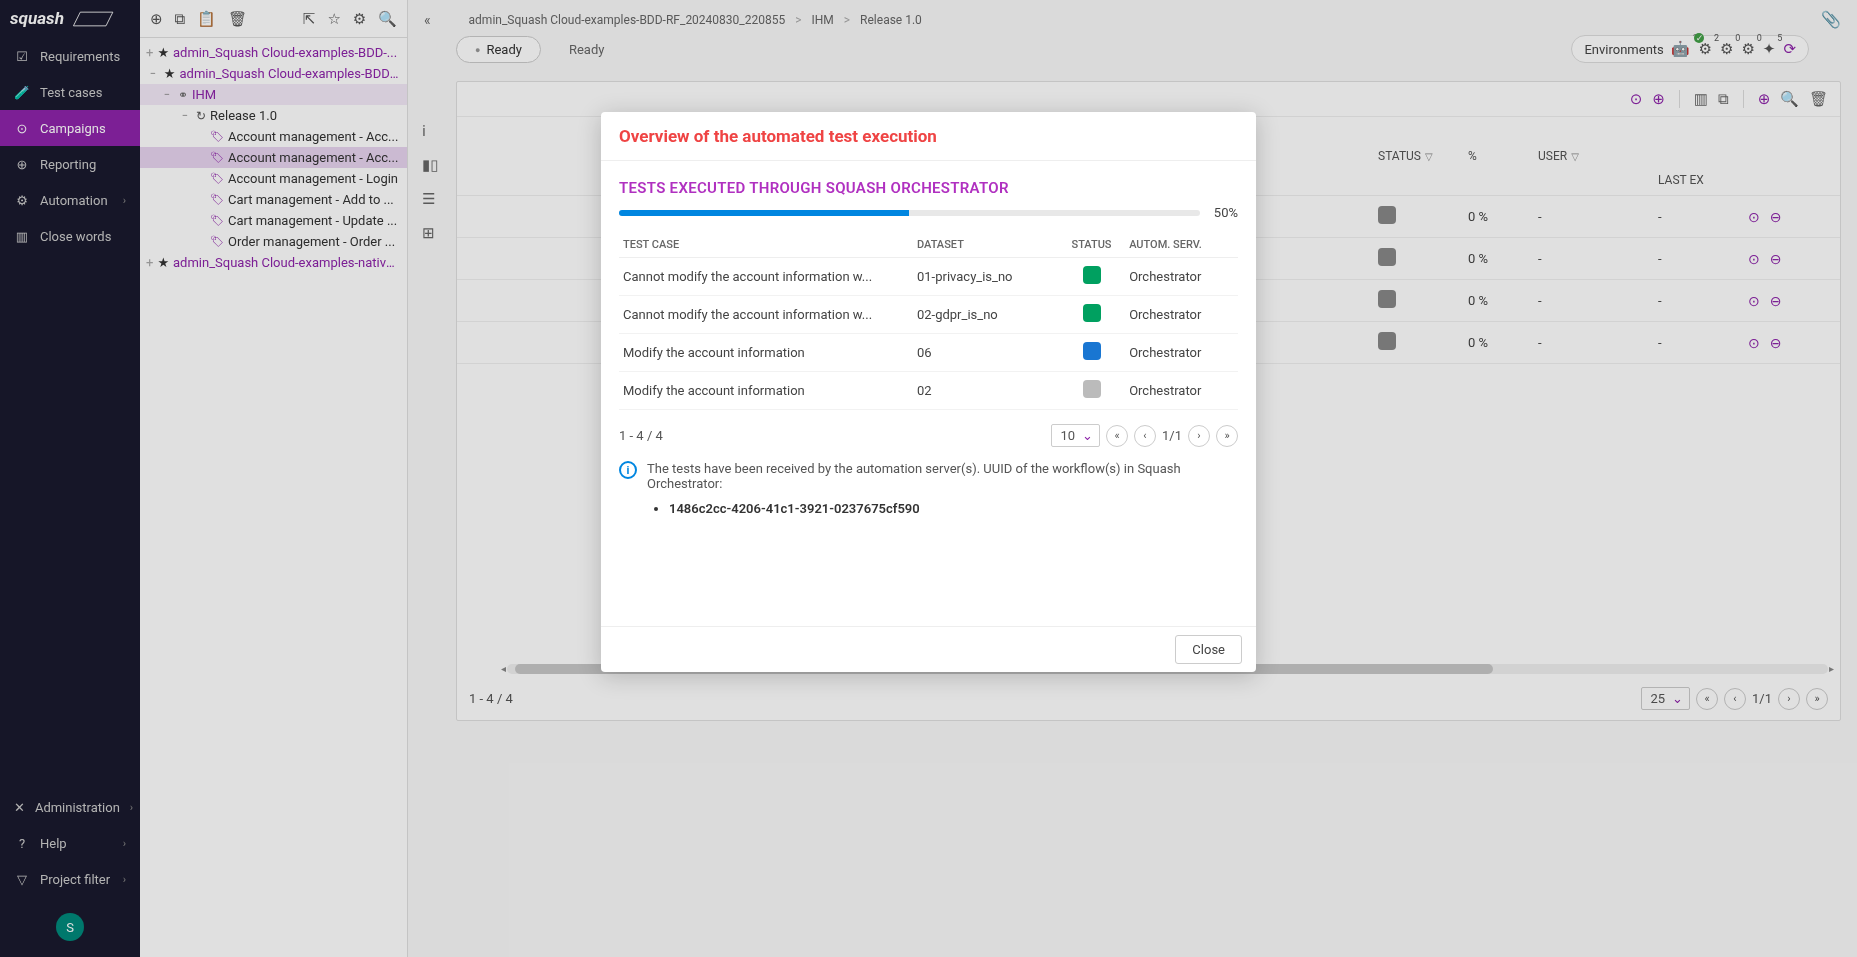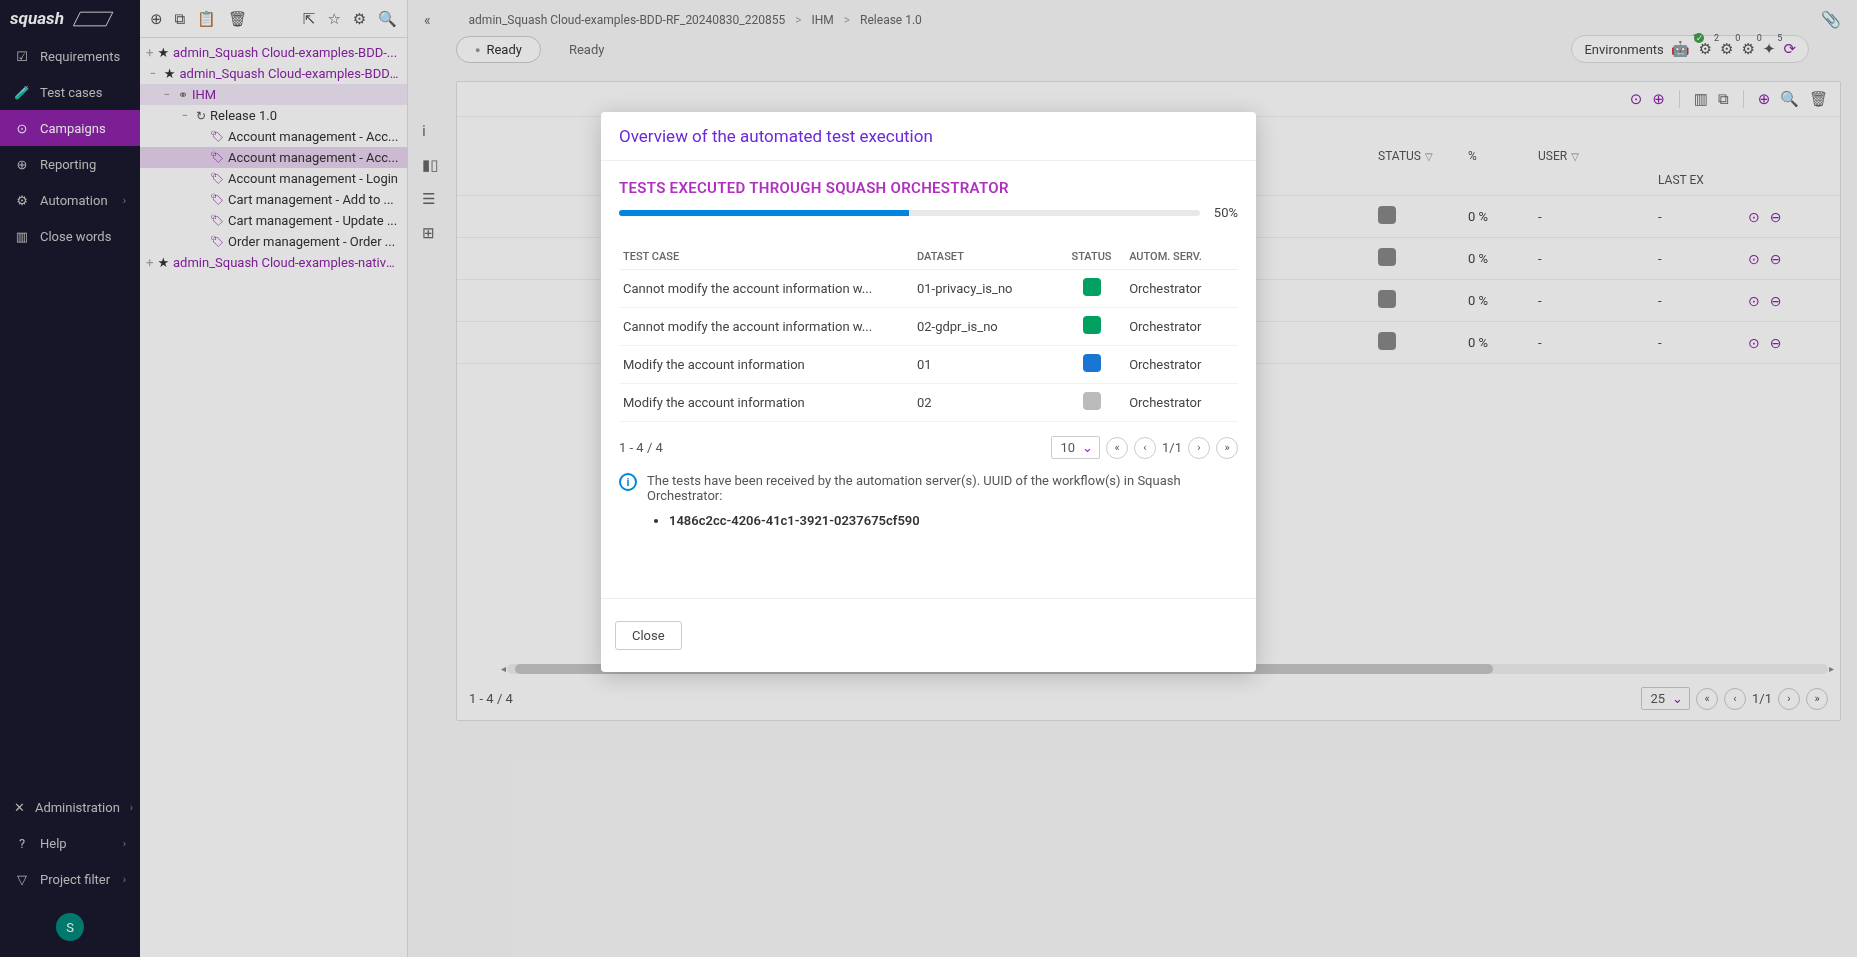--- a/index.html
+++ b/index.html
@@ -92,43 +92,43 @@
 
 .footer-pag { position: absolute; bottom: 10px; left: 12px; right: 12px; display: flex; align-items: center; font-size: 13px; color: #555; }
 .pag-ctrls { margin-left: auto; display: flex; align-items: center; gap: 6px; }
 .pag-select { border: 1px solid #ccc; border-radius: 2px; padding: 3px 24px 3px 8px; font-size: 13px; position: relative; }
 .pag-select::after { content: "⌄"; position: absolute; right: 6px; color: #8e24aa; }
 .pg-btn { width: 22px; height: 22px; border: 1px solid #ccc; border-radius: 50%; display: flex; align-items: center; justify-content: center; font-size: 11px; color: #555; cursor: pointer; }
 
 
 .overlay { position: absolute; inset: 0; background: rgba(0,0,0,0.12); display: flex; align-items: flex-start; justify-content: center; padding-top: 112px; }
 .modal { width: 655px; background: #fff; border-radius: 4px; box-shadow: 0 4px 24px rgba(0,0,0,0.2); display: flex; flex-direction: column; min-height: 560px; }
-.modal-header { padding: 14px 18px; border-bottom: 1px solid #eee; font-size: 17px; color: #6d28d9; font-weight: 400; }
+.modal-header { padding: 14px 18px; border-bottom: 1px solid #eee; font-size: 17px; color: #ef4444; font-weight: 700; }
 .modal-body { padding: 12px 18px; flex: 1; }
 .section-title { color: #b030c0; font-size: 15px; font-weight: 600; letter-spacing: 0.3px; margin: 6px 0 8px; }
-.progress-row { display: flex; align-items: center; gap: 14px; margin-bottom: 24px; }
+.progress-row { display: flex; align-items: center; gap: 14px; margin-bottom: 12px; }
 .progress-bar { flex: 1; height: 6px; background: #e8e8e8; border-radius: 3px; overflow: hidden; }
 .progress-fill { height: 100%; background: #0086e0; }
 .progress-pct { font-size: 13px; color: #444; }
 .m-table { width: 100%; border-collapse: collapse; }
 .m-table th { text-align: left; font-size: 11px; color: #666; font-weight: 500; padding: 6px 4px; border-bottom: 1px solid #eee; }
 .m-table td { font-size: 13px; color: #444; padding: 8px 4px; border-bottom: 1px solid #f2f2f2; }
 .m-table td.tc { max-width: 210px; overflow: hidden; text-overflow: ellipsis; white-space: nowrap; }
 .st-chip { width: 18px; height: 18px; border-radius: 4px; display: inline-block; }
 .st-green { background: #00a060; }
 .st-blue { background: #1976d2; }
 .st-gray { background: #bbb; }
 .m-pag { display: flex; align-items: center; margin: 14px 0 4px; font-size: 13px; color: #555; }
 .m-pag .pag-ctrls { margin-left: auto; }
 .info-row { display: flex; gap: 10px; margin-top: 14px; align-items: flex-start; }
 .info-icon { width: 18px; height: 18px; border: 2px solid #0086e0; border-radius: 50%; color: #0086e0; display: flex; align-items: center; justify-content: center; font-size: 11px; font-weight: bold; flex-shrink: 0; }
 .info-text { font-size: 13px; color: #555; }
 .uuid-list { margin: 10px 0 0 36px; }
 .uuid-list li { font-size: 13px; font-weight: 600; color: #333; list-style: disc; margin-left: 14px; }
-.modal-footer { padding: 22px 14px; border-top: 1px solid #eee; display: flex; justify-content: flex-start; }
+.modal-footer { padding: 8px 14px; border-top: 1px solid #eee; display: flex; justify-content: flex-end; }
 .close-btn { border: 1px solid #ccc; background: #fff; padding: 6px 16px; border-radius: 3px; font-size: 13px; color: #444; cursor: pointer; }
 </style>
 </head>
 <body>
 
 <div class="sidebar">
   <div class="logo">
     <svg viewBox="0 0 140 28">
         <text x="0" y="20" fill="#fff" font-size="20" font-style="italic" font-weight="bold">squash</text>
         <path d="M82 6 L120 6 L112 22 L74 22 Z" fill="none" stroke="#fff" stroke-width="1"></path>
@@ -397,21 +397,21 @@
               <td>Orchestrator</td>
             </tr>
             <tr>
               <td class="tc">Cannot modify the account information w...</td>
               <td>02-gdpr_is_no</td>
               <td style="text-align:center;"><span class="st-chip st-green"></span></td>
               <td>Orchestrator</td>
             </tr>
             <tr>
               <td class="tc">Modify the account information</td>
-              <td>01</td>
+              <td>06</td>
               <td style="text-align:center;"><span class="st-chip st-blue"></span></td>
               <td>Orchestrator</td>
             </tr>
             <tr>
               <td class="tc">Modify the account information</td>
               <td>02</td>
               <td style="text-align:center;"><span class="st-chip st-gray"></span></td>
               <td>Orchestrator</td>
             </tr>
           </tbody>

